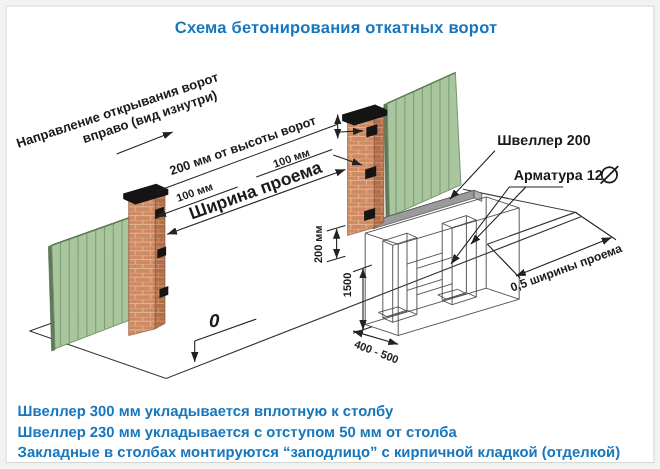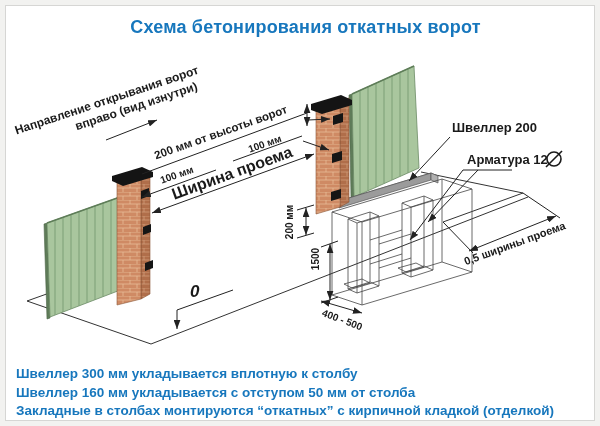--- a/index.html
+++ b/index.html
@@ -1,18 +1,18 @@
 <!DOCTYPE html>
 <html><head>
 <meta charset="utf-8">
 <style>
   html,body{margin:0;padding:0;}
   body{width:600px;height:426px;background:#f2f2f0;font-family:"Liberation Sans",sans-serif;position:relative;overflow:hidden;}
   .sheet{position:absolute;left:5px;top:5px;right:5px;bottom:5px;background:#ffffff;border:1px solid #d6d6d4;}
-  .title{position:absolute;left:0;right:0;top:17px;text-align:center;font-size:18px;font-weight:bold;color:#1777bd;letter-spacing:.2px;padding-left:11px;}
+  .title{position:absolute;left:0;right:0;top:17px;text-align:center;font-size:15px;font-weight:bold;color:#1777bd;letter-spacing:.2px;padding-left:11px;}
   .footer{position:absolute;left:16px;top:365px;font-size:13.5px;font-weight:bold;color:#1777bd;line-height:18.5px;white-space:nowrap;}
   svg{position:absolute;left:0;top:0;}
   svg text{fill:#1a1a1a;font-family:"Liberation Sans",sans-serif;font-weight:bold;}
   .thin{stroke:#333;stroke-width:1;fill:none;}
   .wire{stroke:#444;stroke-width:.8;fill:none;}
   .dim{stroke:#222;stroke-width:1;fill:none;}
 </style>
 </head>
 <body>
 
@@ -151,15 +151,15 @@
     <path class="dim" d="M478,170 L428,222" marker-end="url(#aE)"></path>
 
     <path class="dim" d="M443,222 L473,253 M523,193 L560,218" stroke-width="0.8"></path>
     <path class="dim" d="M469,251 L556,216" marker-start="url(#aS)" marker-end="url(#aE)"></path>
     <text transform="translate(516,247) rotate(-20)" text-anchor="middle" font-size="11">0,5 ширины проема</text>
   </g>
 </svg>
 
 <div class="footer">
   <div>Швеллер 300 мм укладывается вплотную к столбу</div>
-  <div>Швеллер 160 мм укладывается с отступом 50 мм от столба</div>
-  <div>Закладные в столбах монтируются “откатных” с кирпичной кладкой (отделкой)</div>
+  <div>Швеллер 230 мм укладывается с отступом 50 мм от столба</div>
+  <div>Закладные в столбах монтируются “заподлицо” с кирпичной кладкой (отделкой)</div>
 </div>
 
 </body></html>

